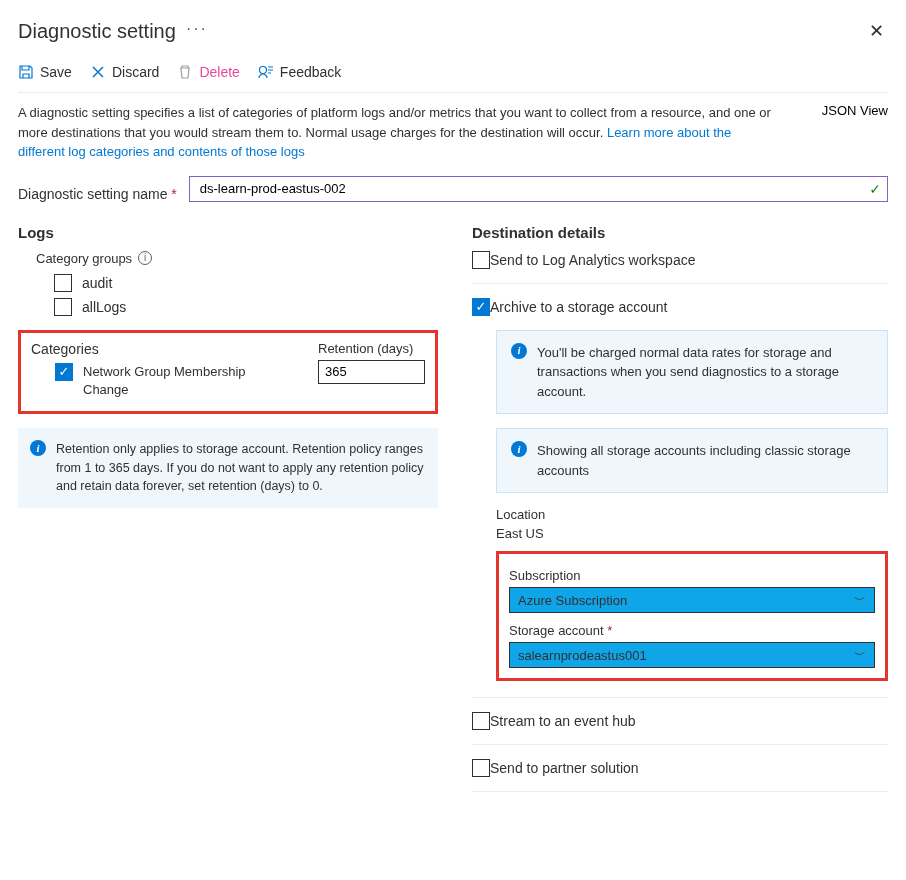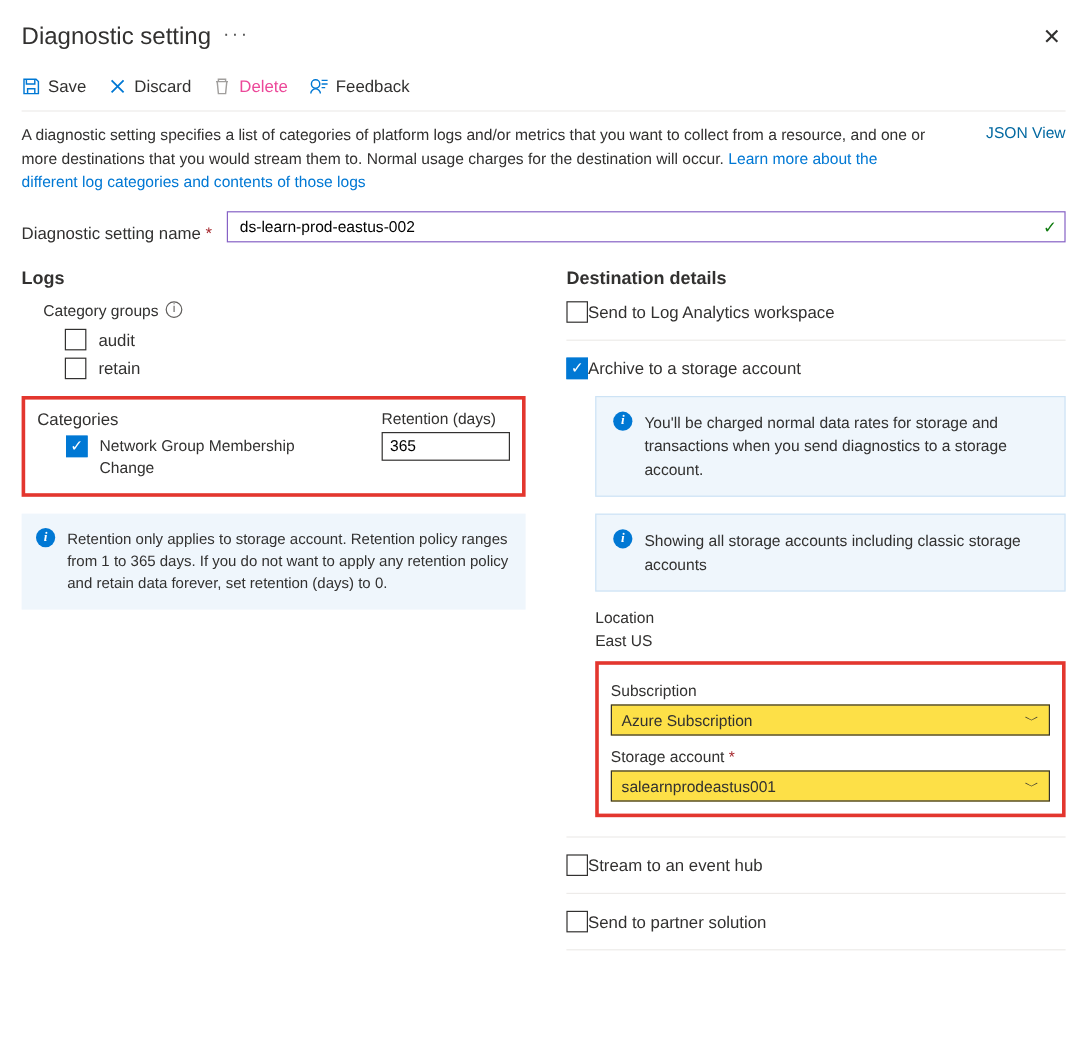--- a/index.html
+++ b/index.html
@@ -25,21 +25,21 @@
     padding: 10px 0 12px 0;
     border-bottom: 1px solid #edebe9;
     margin-bottom: 10px;
   }
   .tool-btn { display: flex; align-items: center; gap: 6px; font-size: 14px; cursor: pointer; }
   .tool-btn.disabled { color: #ec4899; cursor: default; }
   .tool-btn svg { width: 16px; height: 16px; }
   .desc-row { display: flex; justify-content: space-between; gap: 24px; margin-bottom: 14px;}
   .desc { font-size: 13px; line-height: 1.5; max-width: 760px;}
   .link { color: #0078d4; cursor: pointer; }
-  .json-view { color: #0369a1; white-space: nowrap; font-size: 13px; cursor:pointer; }
+  .json-view { color: #000000; white-space: nowrap; font-size: 13px; cursor:pointer; }
   .name-row { display: flex; align-items: flex-end; gap: 12px; margin-bottom: 18px;}
   .name-label { white-space: nowrap; font-size: 14px; }
   .req { color: #a4262c; }
   .name-input-wrap {
     flex: 1; position: relative;
     border: 1px solid #8661c5;
     height: 26px; display:flex; align-items:center;
     padding: 0 28px 0 8px;
   }
   .name-input {
@@ -87,21 +87,21 @@
   .dest-sep { border-top:1px solid #edebe9; margin: 8px 0 14px 0; }
   .dest-indent { margin-left: 24px; }
   .info-box2 {
     background:#eff6fc; border:1px solid #cde3f5; display:flex; gap:10px; padding:12px 14px;
     font-size:13px; line-height:1.5; margin-bottom: 14px;
   }
   .field-label { font-size:13px; margin: 6px 0 4px 0; }
   .static-val { font-size:13px; margin-bottom: 10px; }
   .select {
     border:1px solid #323130; height:26px; display:flex; align-items:center; justify-content:space-between;
-    padding: 0 8px; font-size:13px; cursor:pointer; background:#fde047; margin-bottom: 10px;
+    padding: 0 8px; font-size:13px; cursor:pointer; background:#0ea5e9; margin-bottom: 10px;
   }
   .chev { font-size:12px;}
   .hl-red2 { border:3px solid #e3362e; padding: 8px 10px 10px 10px; margin-bottom: 16px;}
 </style>
 </head>
 <body>
 
 <div class="pane">
 
   <div class="header-row">
@@ -164,21 +164,21 @@
       <div class="sub-label">
         <span>Category groups</span>
         <span class="info-circle">i</span>
       </div>
       <div class="chk-row">
         <span class="chk-box"></span>
         <span>audit</span>
       </div>
       <div class="chk-row">
         <span class="chk-box"></span>
-        <span>retain</span>
+        <span>allLogs</span>
       </div>
 
       <div class="hl-red">
         <div class="cat-row">
           <div>
             <div class="cat-title">Categories</div>
             <div class="cat-left">
               <span class="chk-box checked"></span>
               <span style="line-height:1.4;">Network Group Membership Change</span>
             </div>

